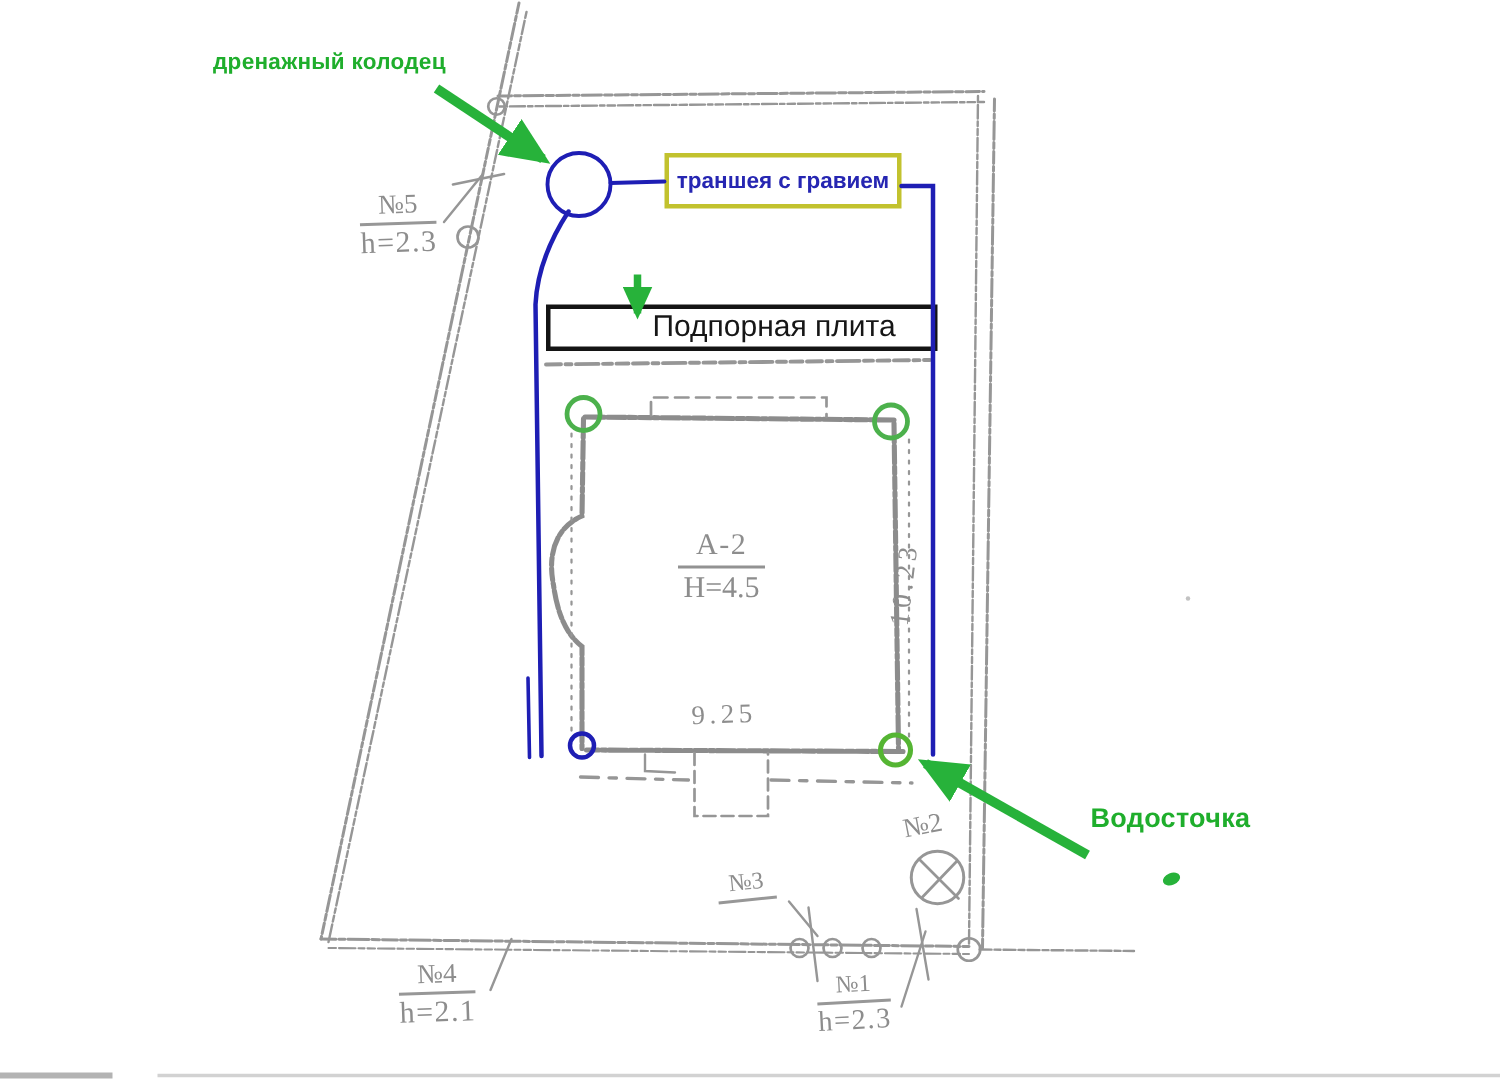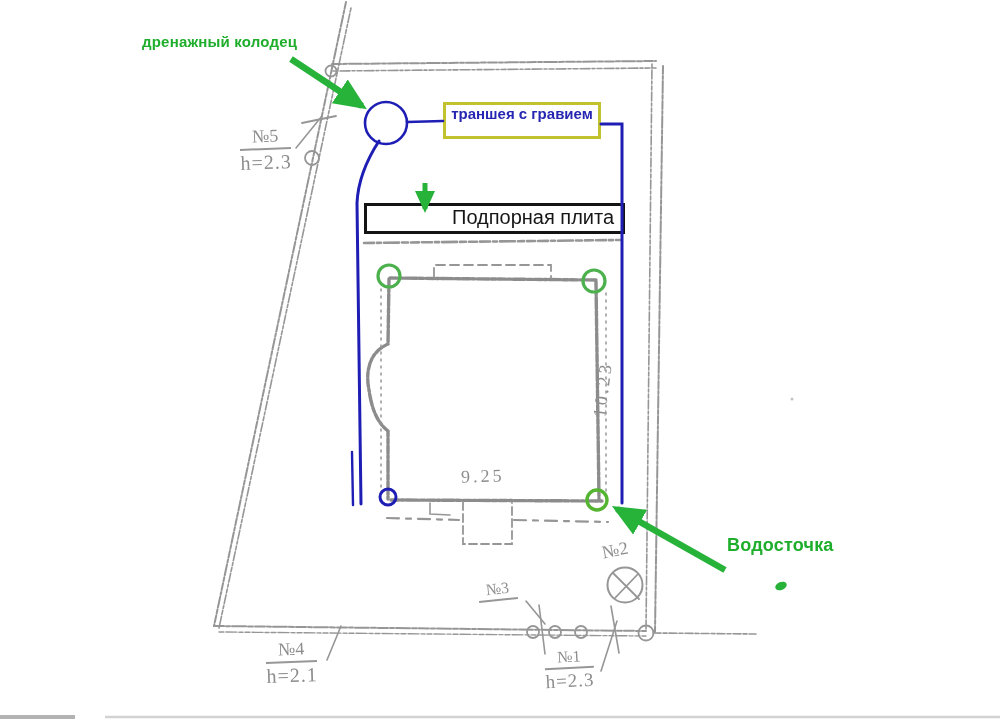--- a/index.html
+++ b/index.html
@@ -11,31 +11,31 @@
   #plan-svg{z-index:1;}
   .labels{z-index:2;}
   #overlay-svg{z-index:3;pointer-events:none;}
 
   
   .green-label{
     position:absolute;color:#1fae2c;font-weight:600;letter-spacing:.2px;
     font-family:"Liberation Sans",sans-serif;white-space:nowrap;
   }
   .callout-box{
-    position:absolute;background:#fff;display:flex;align-items:flex-start;justify-content:center;
+    position:absolute;background:#fff;display:flex;align-items:center;justify-content:center;
     white-space:nowrap;box-sizing:border-box;
   }
   .trench-box{
     left:443px;top:102px;width:158px;height:37px;border:3px solid #c2c22e;
     color:#2626b2;font-size:15px;font-weight:600;
   }
   .plate-box{
     left:364px;top:203px;width:261px;height:31px;border:3px solid #141414;
     color:#161616;font-size:20px;font-weight:400;justify-content:flex-start;
-    padding-left:85px;
+    padding-left:68px;
   }
 
   
   .scan{position:absolute;color:#8d8d8d;font-family:"Liberation Serif",serif;white-space:nowrap;}
   .pt .no{font-size:18px;text-align:center;border-bottom:2px solid #979797;padding:0 8px 1px 8px;}
   .pt .h{font-size:20px;padding-top:1px;letter-spacing:1px;}
   .bldg{text-align:center;}
   .bldg .name{font-size:20px;letter-spacing:1px;border-bottom:2px solid #929292;padding:0 12px 2px 12px;}
   .bldg .hgt{font-size:20px;padding-top:2px;}
   .dim{font-size:18px;letter-spacing:3px;}
@@ -128,20 +128,24 @@
     </div>
     <div class="scan pt" style="left:478px;top:580px;transform:rotate(-6deg);">
       <div class="no" style="font-size:16px;">№3</div>
     </div>
     <div class="scan" style="left:602px;top:540px;font-size:18px;transform:rotate(-11deg);">№2</div>
     <div class="scan pt" style="left:545px;top:648px;transform:rotate(-3deg);">
       <div class="no" style="font-size:16px;">№1</div>
       <div class="h" style="font-size:19px;">h=2.3</div>
     </div>
 
+    <div class="scan bldg" style="left:452px;top:352px;">
+      <div class="name">А-2</div>
+      <div class="hgt">Н=4.5</div>
+    </div>
 
     <div class="scan dim" style="left:461px;top:466px;transform:rotate(-2deg);">9.25</div>
     <div class="scan dim" style="left:560px;top:379px;width:86px;text-align:center;transform:rotate(-83deg);">10.23</div>
   </div>
 
   <svg id="overlay-svg" class="layer" width="1000" height="720" viewBox="0 0 1000 720">
     <defs>
       <marker id="ah-big" markerWidth="5" markerHeight="4.4" refX="4.1" refY="2.2" orient="auto">
         <path d="M0,0 L5,2.2 L0,4.4 Z" fill="#27b23a"></path>
       </marker>

